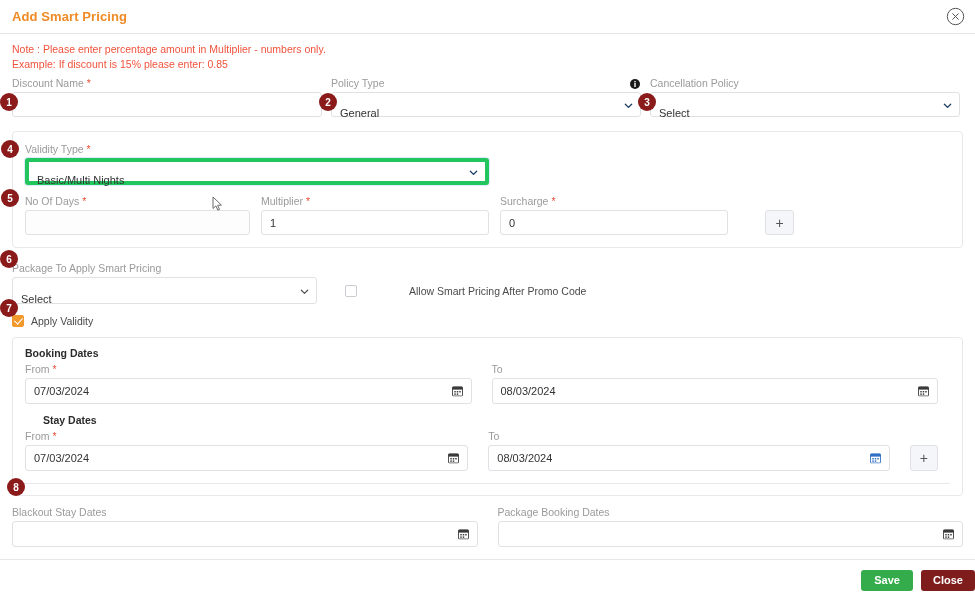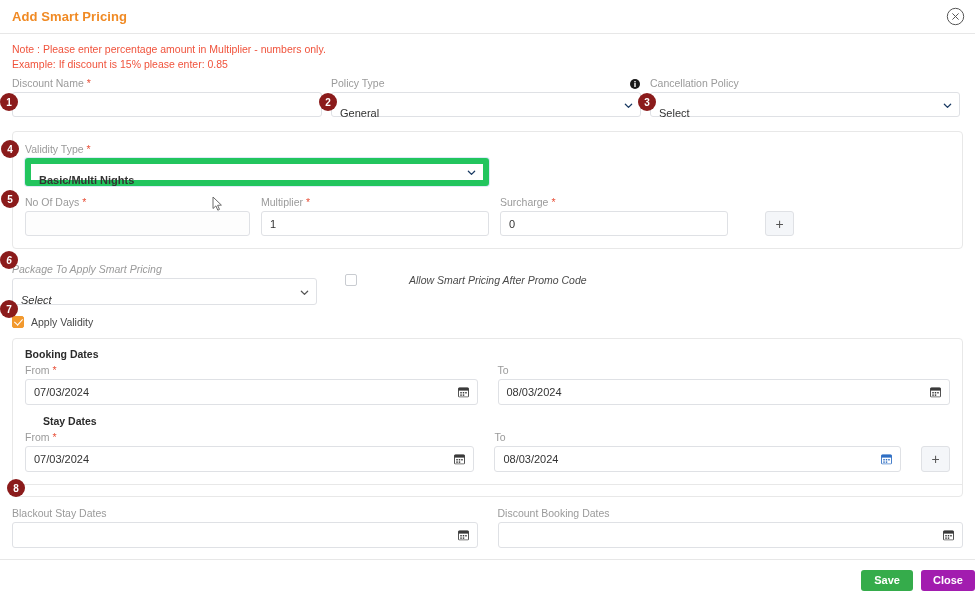--- a/index.html
+++ b/index.html
@@ -84,21 +84,21 @@
     align-items: center;
     position: relative;
     cursor: pointer;
   }
   .sel .caret {
     position: absolute; right: 7px; top: 50%;
     transform: translateY(-55%);
     width: 9px; height: 9px;
     pointer-events: none;
   }
-  .sel.focused { border: 6px solid #22c55e; box-shadow: 0 0 0 1px rgba(120,170,230,.25); font-weight: bold; }
+  .sel.focused { border: 4px solid #22c55e; box-shadow: 0 0 0 1px rgba(120,170,230,.25); }
 
   .cal-icon {
     position: absolute; right: 8px; top: 50%;
     transform: translateY(-50%);
     width: 11px; height: 11px;
     pointer-events: none;
   }
 
   
   .badge {
@@ -204,21 +204,21 @@
     border: none;
     color: #fff;
     font-size: 11px;
     font-weight: bold;
     display: flex; align-items: center; justify-content: center;
     cursor: pointer;
     padding: 0 12px;
     font-family: "Liberation Sans", sans-serif;
   }
   .btn-save { background: #35ac4b; }
-  .btn-close { background: #a21caf; text-align: right; }
+  .btn-close { background: #7f1d1d; text-align: right; }
 
   
   .cursor {
     position: absolute;
     width: 11px; height: 16px;
     pointer-events: none;
     z-index: 60;
   }
 </style>
 </head>
@@ -330,21 +330,21 @@
             <span class="req">*</span>
           </label>
           <div class="inp">0</div>
         </div>
 
         <div class="plus-btn" style="margin-left:26px;">+</div>
       </div>
     </div>
 
     <div style="position:relative; margin-top:13px;">
-      <div class="row" style="align-items:center; gap:28px;font-style:italic;">
+      <div class="row" style="align-items:flex-end; gap:28px;">
         <div class="field" style="width:305px;">
           <label class="lbl">Package To Apply Smart Pricing</label>
           <div class="sel" style="height:27px;">
             <span>Select</span>
             <span class="caret">
               <svg width="9" height="9" viewBox="0 0 10 10">
                   <path d="M1.5 3.5 L5 7 L8.5 3.5" fill="none" stroke="#555" stroke-width="1.4" stroke-linecap="round" stroke-linejoin="round"></path>
                 </svg>
             </span>
           </div>
@@ -357,21 +357,21 @@
         </div>
       </div>
 
       <div class="cbx-wrap" style="margin-top:11px; position:relative;">
         <span class="cbx checked"></span>
         <span class="cbx-lbl">Apply Validity</span>
         <div class="badge" style="left:-12px; top:-16px;">7</div>
       </div>
     </div>
 
-    <div class="card" style="margin-top:10px; padding:9px 12px 11px 12px;">
+    <div class="card" style="margin-top:10px; padding:9px 24px 11px 12px;">
 
       <div class="sec-title">Booking Dates</div>
       <div class="row" style="gap:20px;">
         <div class="field" style="width:455px;">
           <label class="lbl">
             <span>From</span>
             <span class="req">*</span>
           </label>
           <div class="inp" style="height:26px; position:relative;">
             <span>07/03/2024</span>
@@ -470,21 +470,21 @@
               <rect x="5.2" y="6" width="1.6" height="1.6" fill="#3a3a3a"></rect>
               <rect x="7.9" y="6" width="1.6" height="1.6" fill="#3a3a3a"></rect>
               <rect x="2.5" y="8.6" width="1.6" height="1.6" fill="#3a3a3a"></rect>
               <rect x="5.2" y="8.6" width="1.6" height="1.6" fill="#3a3a3a"></rect>
             </svg>
           </span>
         </div>
       </div>
 
       <div class="field" style="width:466px;">
-        <label class="lbl">Discount Booking Dates</label>
+        <label class="lbl">Package Booking Dates</label>
         <div class="inp" style="height:26px; position:relative;">
           <span></span>
           <span class="cal-icon">
             <svg width="11" height="11" viewBox="0 0 12 12">
               <rect x="0.5" y="1.5" width="11" height="10" rx="1" fill="none" stroke="#3a3a3a" stroke-width="1"></rect>
               <rect x="0.5" y="1.5" width="11" height="3" fill="#3a3a3a"></rect>
               <rect x="2.5" y="6" width="1.6" height="1.6" fill="#3a3a3a"></rect>
               <rect x="5.2" y="6" width="1.6" height="1.6" fill="#3a3a3a"></rect>
               <rect x="7.9" y="6" width="1.6" height="1.6" fill="#3a3a3a"></rect>
               <rect x="2.5" y="8.6" width="1.6" height="1.6" fill="#3a3a3a"></rect>

